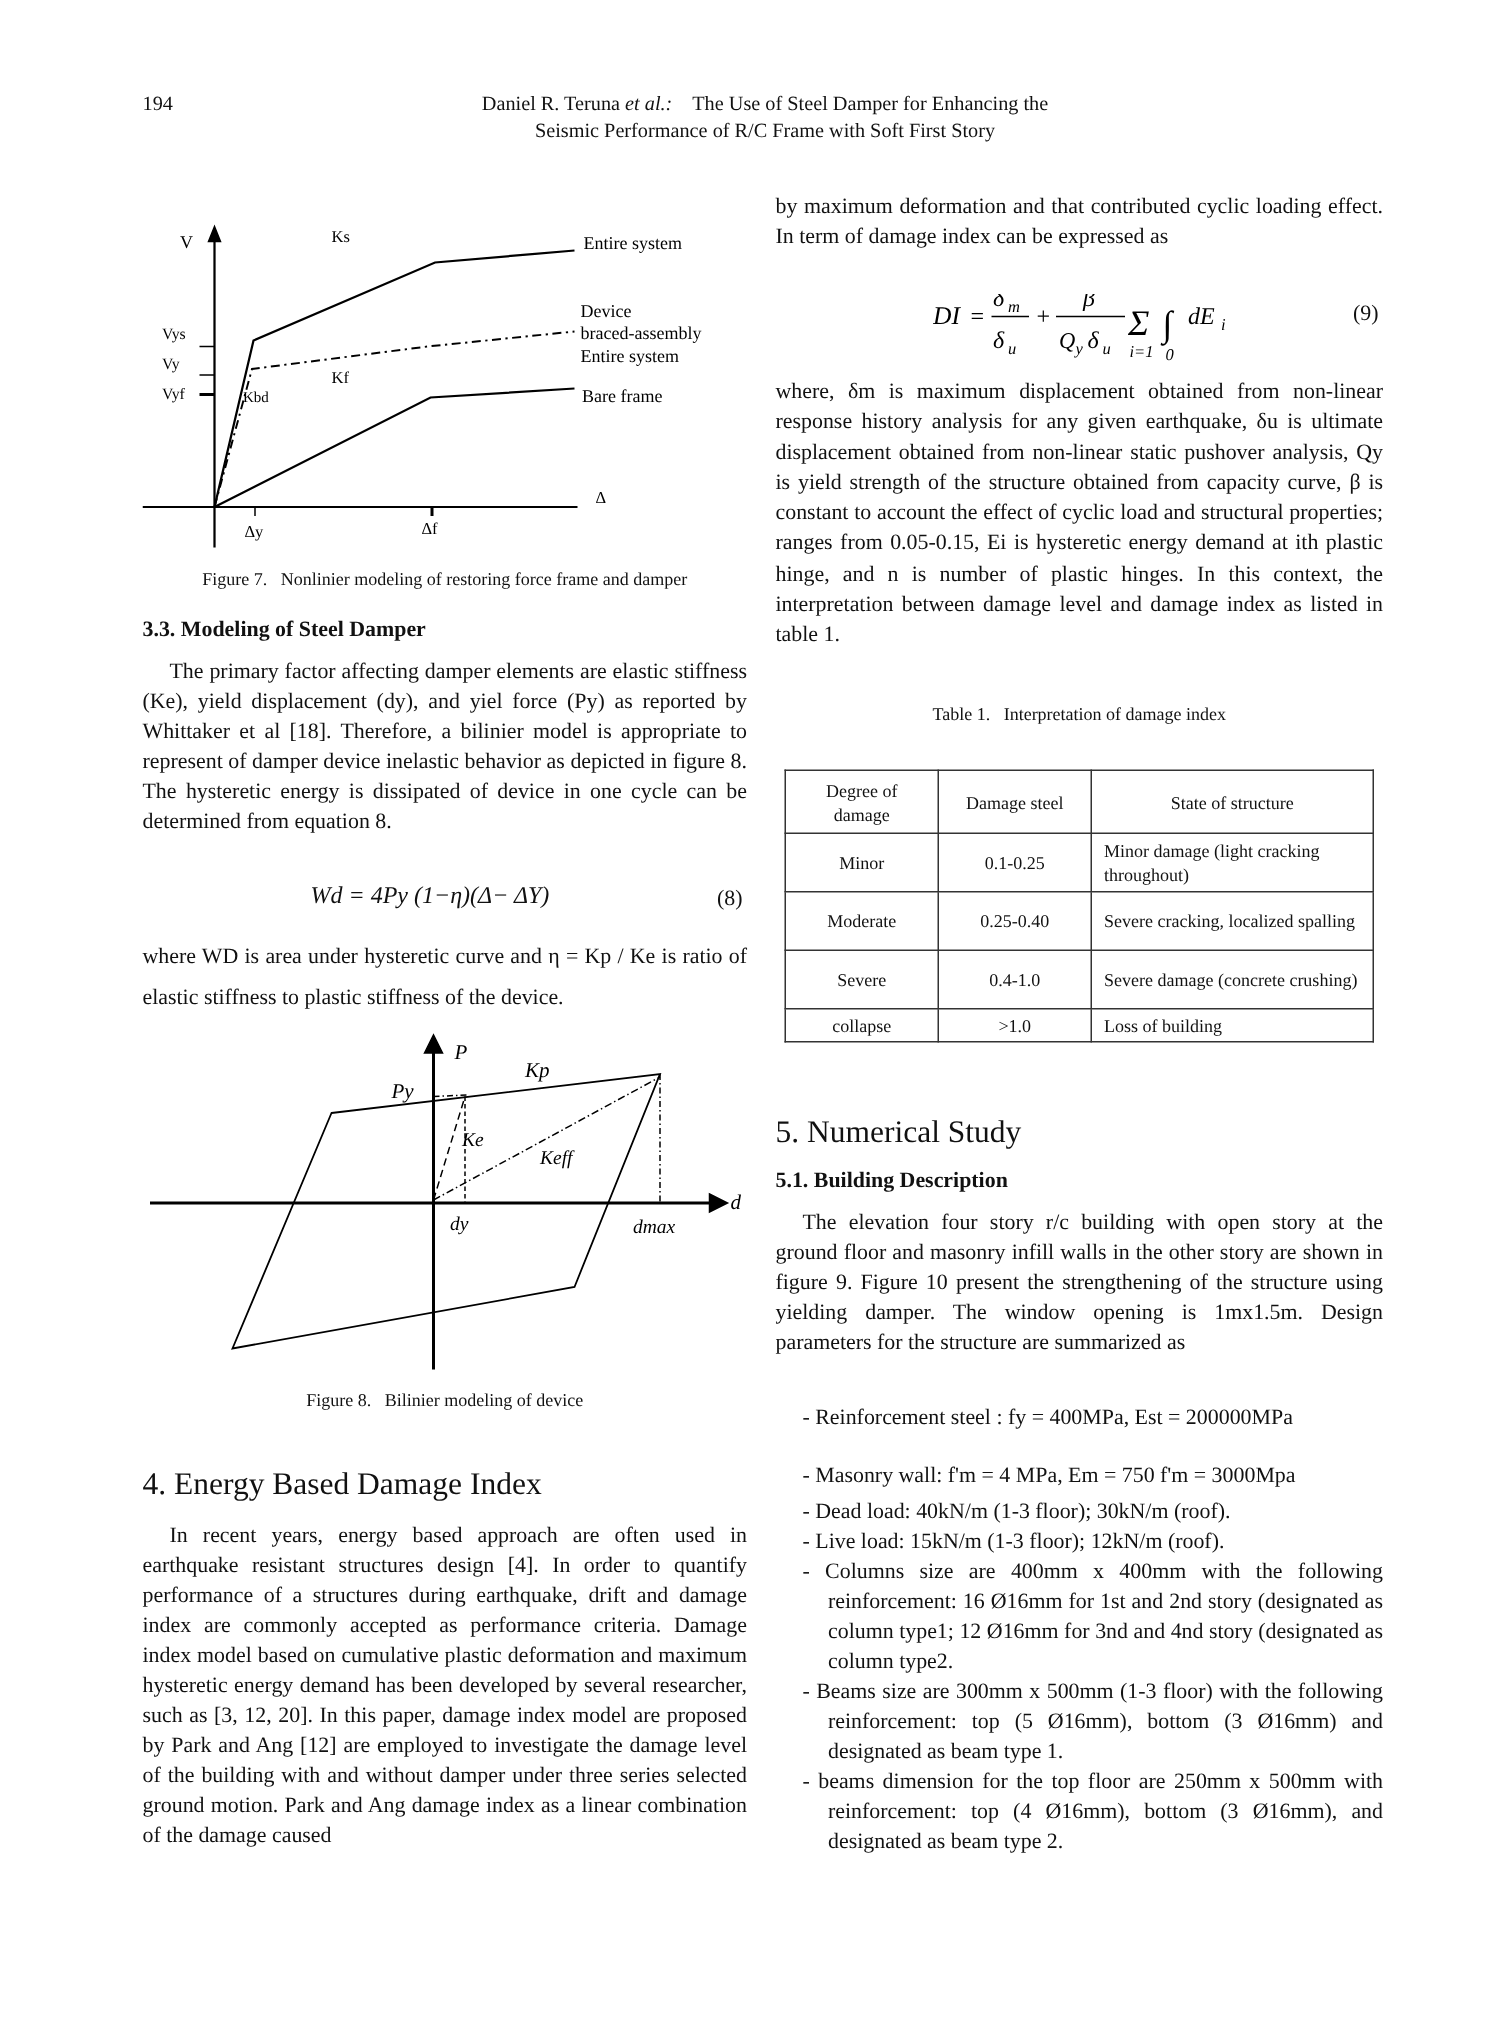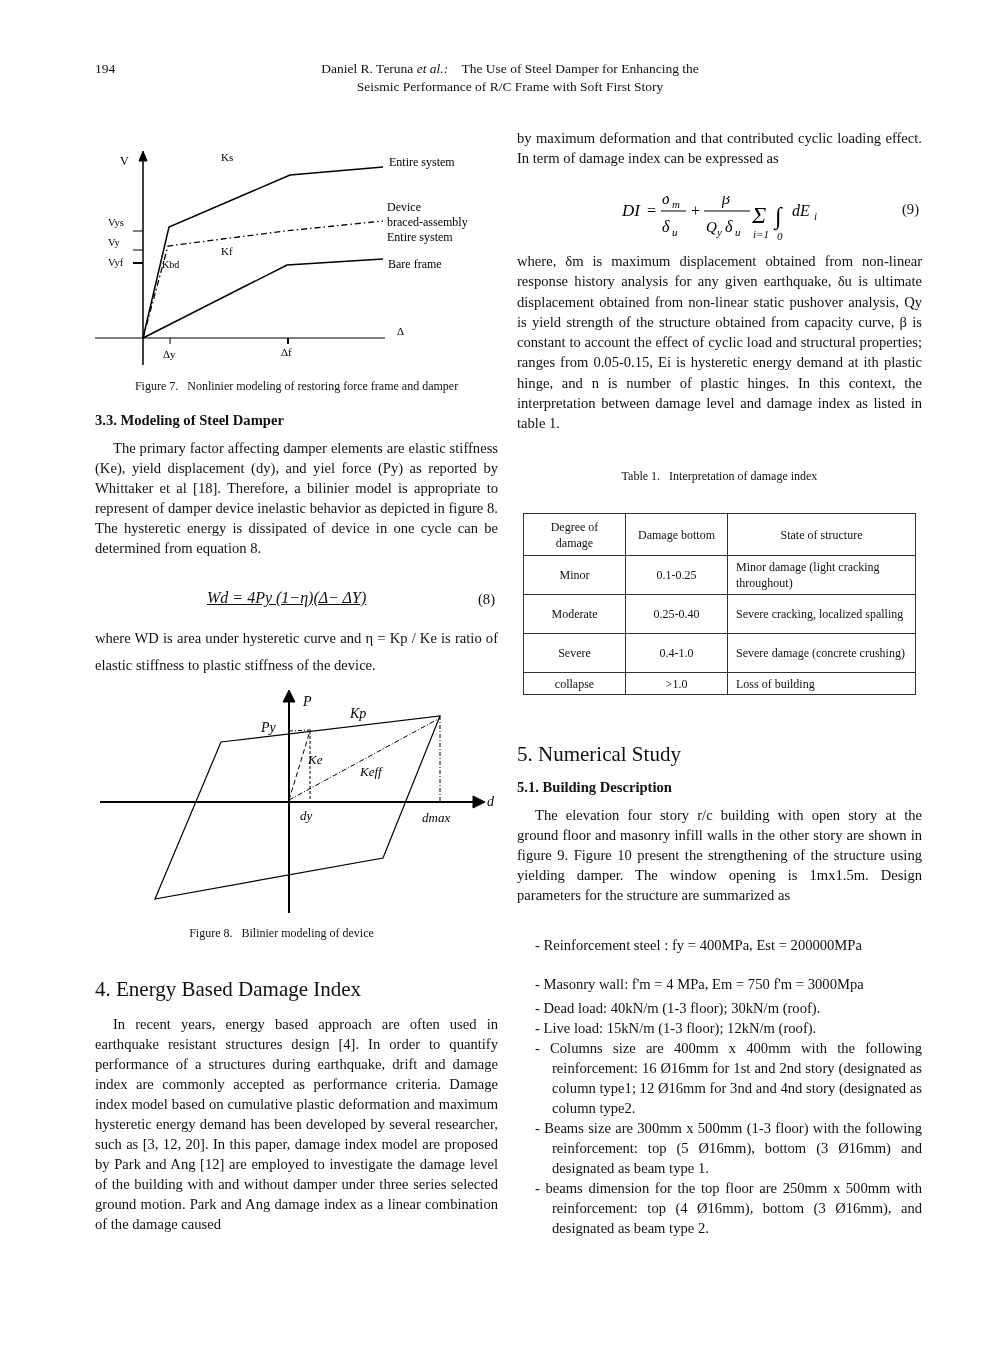--- a/index.html
+++ b/index.html
@@ -10,21 +10,21 @@
   .runhead{left:240px;top:60px;width:540px;text-align:center;}
   .col{position:absolute;font-size:14.6px;line-height:20px;text-align:justify;}
   .colL{left:95px;width:403px;}
   .colR{left:517px;width:405px;}
   p{margin:0;}
   .ind{text-indent:18px;}
   .sub{font-weight:bold;font-size:14.6px;}
   .h1{font-weight:normal;font-size:21px;line-height:26px;}
   .cap{font-size:12px;text-align:center;}
   .cap b{font-weight:normal;}
-  .eq{position:absolute;font-size:16px;font-style:italic;text-decoration:underline;}
+  .eq{position:absolute;font-size:16px;font-style:italic;}
   .eqnum{position:absolute;font-size:14.6px;}
   svg text{font-family:"Liberation Serif","DejaVu Serif",serif;}
   table.t1{position:absolute;left:523px;top:491px;width:393px;border-collapse:collapse;font-size:12px;line-height:16px;margin-top:22px;}
   table.t1 td{border:1px solid #333;padding:2px 8px;vertical-align:middle;}
   table.t1 td.c{text-align:center;}
   .list{position:absolute;left:535px;font-size:14.6px;line-height:20px;width:387px;text-align:justify;}
   .hang{padding-left:17px;text-indent:-17px;}
   i{font-style:italic;}
 </style>
 </head>
@@ -93,21 +93,21 @@
   </g>
   <text x="208" y="18" font-size="14" font-style="italic">P</text>
   <text x="166" y="44" font-size="14" font-style="italic">Py</text>
   <text x="255" y="30" font-size="14" font-style="italic">Kp</text>
   <text x="213" y="76" font-size="13" font-style="italic">Ke</text>
   <text x="265" y="88" font-size="13" font-style="italic">Keff</text>
   <text x="392" y="118" font-size="14" font-style="italic">d</text>
   <text x="205" y="132" font-size="13" font-style="italic">dy</text>
   <text x="327" y="134" font-size="13" font-style="italic">dmax</text>
 </svg>
-<div class="abs cap" style="left:80px;top:926px;width:403px">
+<div class="abs cap" style="left:95px;top:926px;width:403px">
   <b>Figure 8.</b>&nbsp;&nbsp; <span>Bilinier modeling of device</span>
 </div>
 
 <div class="col colL" style="top:976px">
   <p class="h1" style="margin-bottom:12px">4. Energy Based Damage Index</p>
   <p class="ind">In recent years, energy based approach are often used in earthquake resistant structures design [4]. In order to quantify performance of a structures during earthquake, drift and damage index are commonly accepted as performance criteria. Damage index model based on cumulative plastic deformation and maximum hysteretic energy demand has been developed by several researcher, such as [3, 12, 20]. In this paper, damage index model are proposed by Park and Ang [12] are employed to investigate the damage level of the building with and without damper under three series selected ground motion. Park and Ang damage index as a linear combination of the damage caused</p>
 </div>
 
 <div class="col colR" style="top:128px">by maximum deformation and that contributed cyclic loading effect. In term of damage index can be expressed as</div>
 <div class="eq" style="left:622px;top:196px">
@@ -139,21 +139,21 @@
 <div class="eqnum" style="left:902px;top:201px">(9)</div>
 <div class="col colR" style="top:251px;line-height:20.3px">where, δm is maximum displacement obtained from non-linear response history analysis for any given earthquake, δu is ultimate displacement obtained from non-linear static pushover analysis, Qy is yield strength of the structure obtained from capacity curve, β is constant to account the effect of cyclic load and structural properties; ranges from 0.05-0.15, Ei is hysteretic energy demand at ith plastic hinge, and n is number of plastic hinges. In this context, the interpretation between damage level and damage index as listed in table 1.</div>
 
 <div class="abs cap" style="left:517px;top:469px;width:405px">
   <b>Table 1.</b>&nbsp;&nbsp; <span>Interpretation of damage index</span>
 </div>
 <table class="t1">
   <tbody>
       <tr style="height:42px">
     <td class="c" style="width:85px">Degree of damage</td>
-    <td class="c" style="width:85px">Damage bottom</td>
+    <td class="c" style="width:85px">Damage steel</td>
     <td class="c">State of structure</td>
   </tr>
   <tr style="height:39px">
     <td class="c">Minor</td>
     <td class="c">0.1-0.25</td>
     <td>Minor damage (light cracking throughout)</td>
   </tr>
   <tr style="height:39px">
     <td class="c">Moderate</td>
     <td class="c">0.25-0.40</td>

